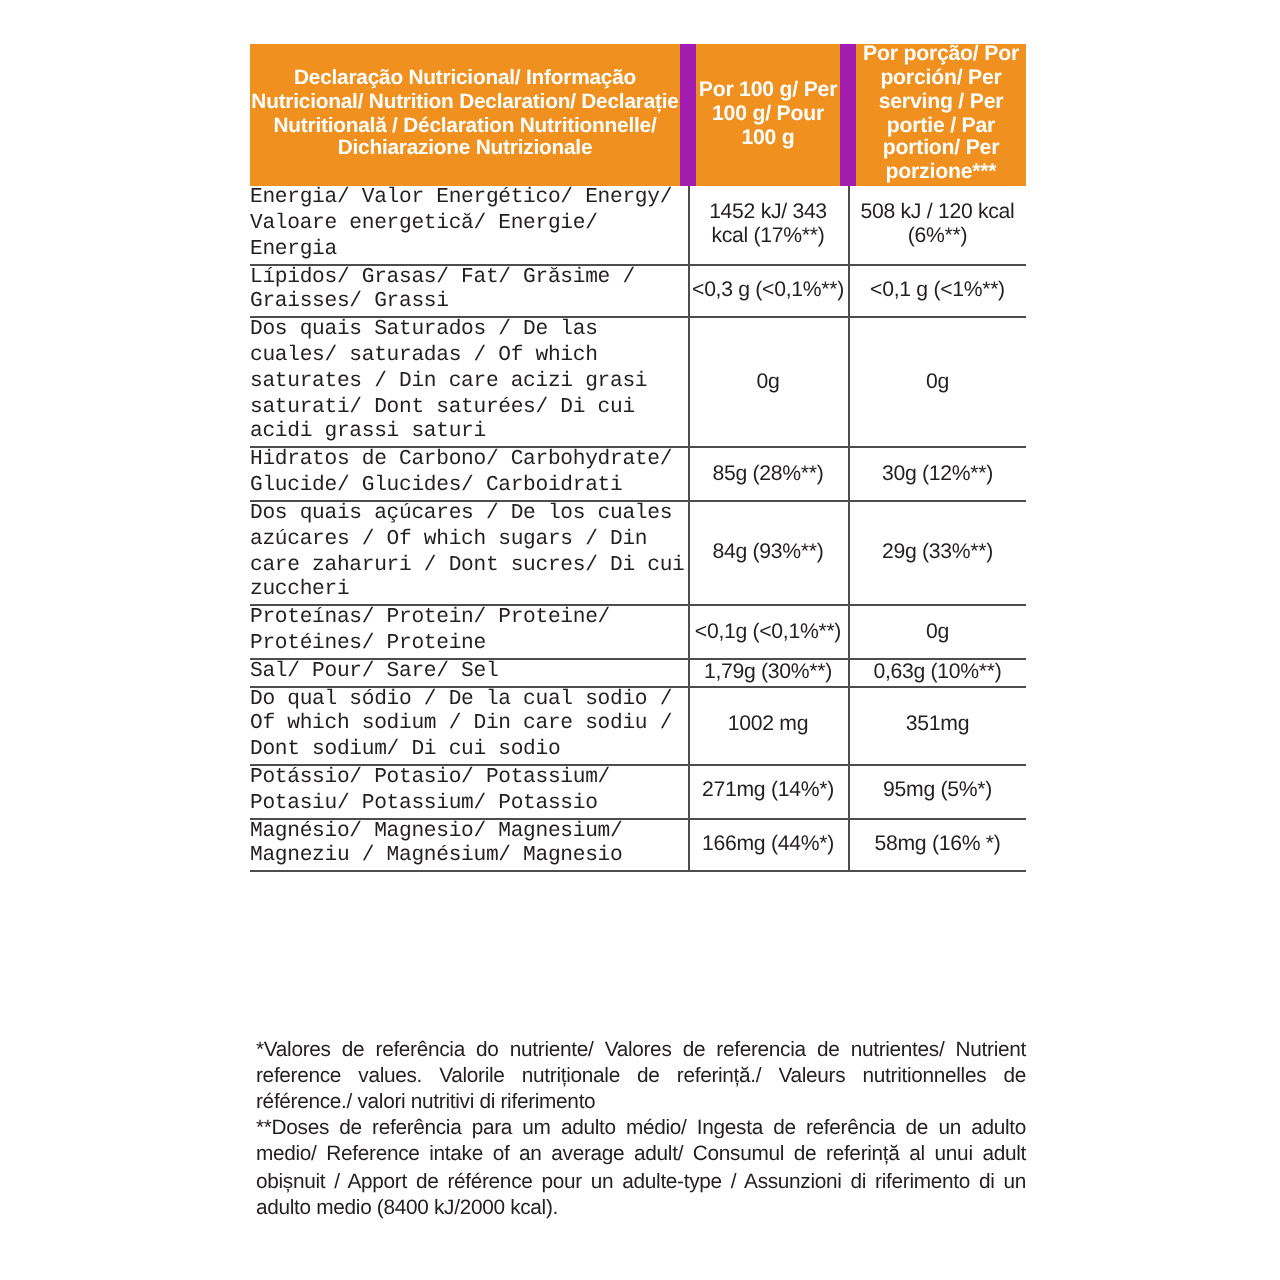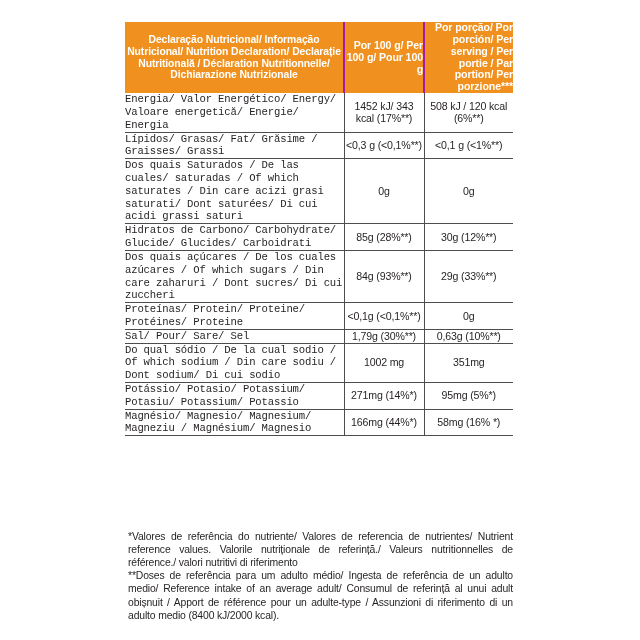--- a/index.html
+++ b/index.html
@@ -70,32 +70,32 @@
     letter-spacing: -0.15px;
     white-space: pre-line;
   }
 
   
   tr.body-row > td { border-top: 1px solid #4d4d4d; }
   tr.body-row.first > td { border-top: none; }
   tr.body-row > td.c-mid,
   tr.body-row > td.c-right { border-left: 1px solid #4d4d4d; }
   tr.hdr-row > td.h-mid,
-  tr.hdr-row > td.h-right { border-left: 2px solid #a21caf; text-align: right; }
+  tr.hdr-row > td.h-right { border-left: 8px solid #a21caf; }
   .tbl-bottom { border-top: 1px solid #4d4d4d; height: 0; font-size: 0; line-height: 0; }
 
   
   tr.spacer > td { height: 0; padding: 0; font-size: 0; line-height: 0; }
   tr.spacer > td.c-mid, tr.spacer > td.c-right { border-left: 1px solid #4d4d4d; }
 
   
   .notes {
     position: absolute;
     left: 128px;
-    top: 530px;
+    top: 519px;
     width: 385px;
     color: #231f20;
     font-size: 10.4px;
     line-height: 1.26;
     letter-spacing: -0.15px;
   }
   .note {
     text-align: justify;
     text-justify: inter-word;
     margin: 0;

